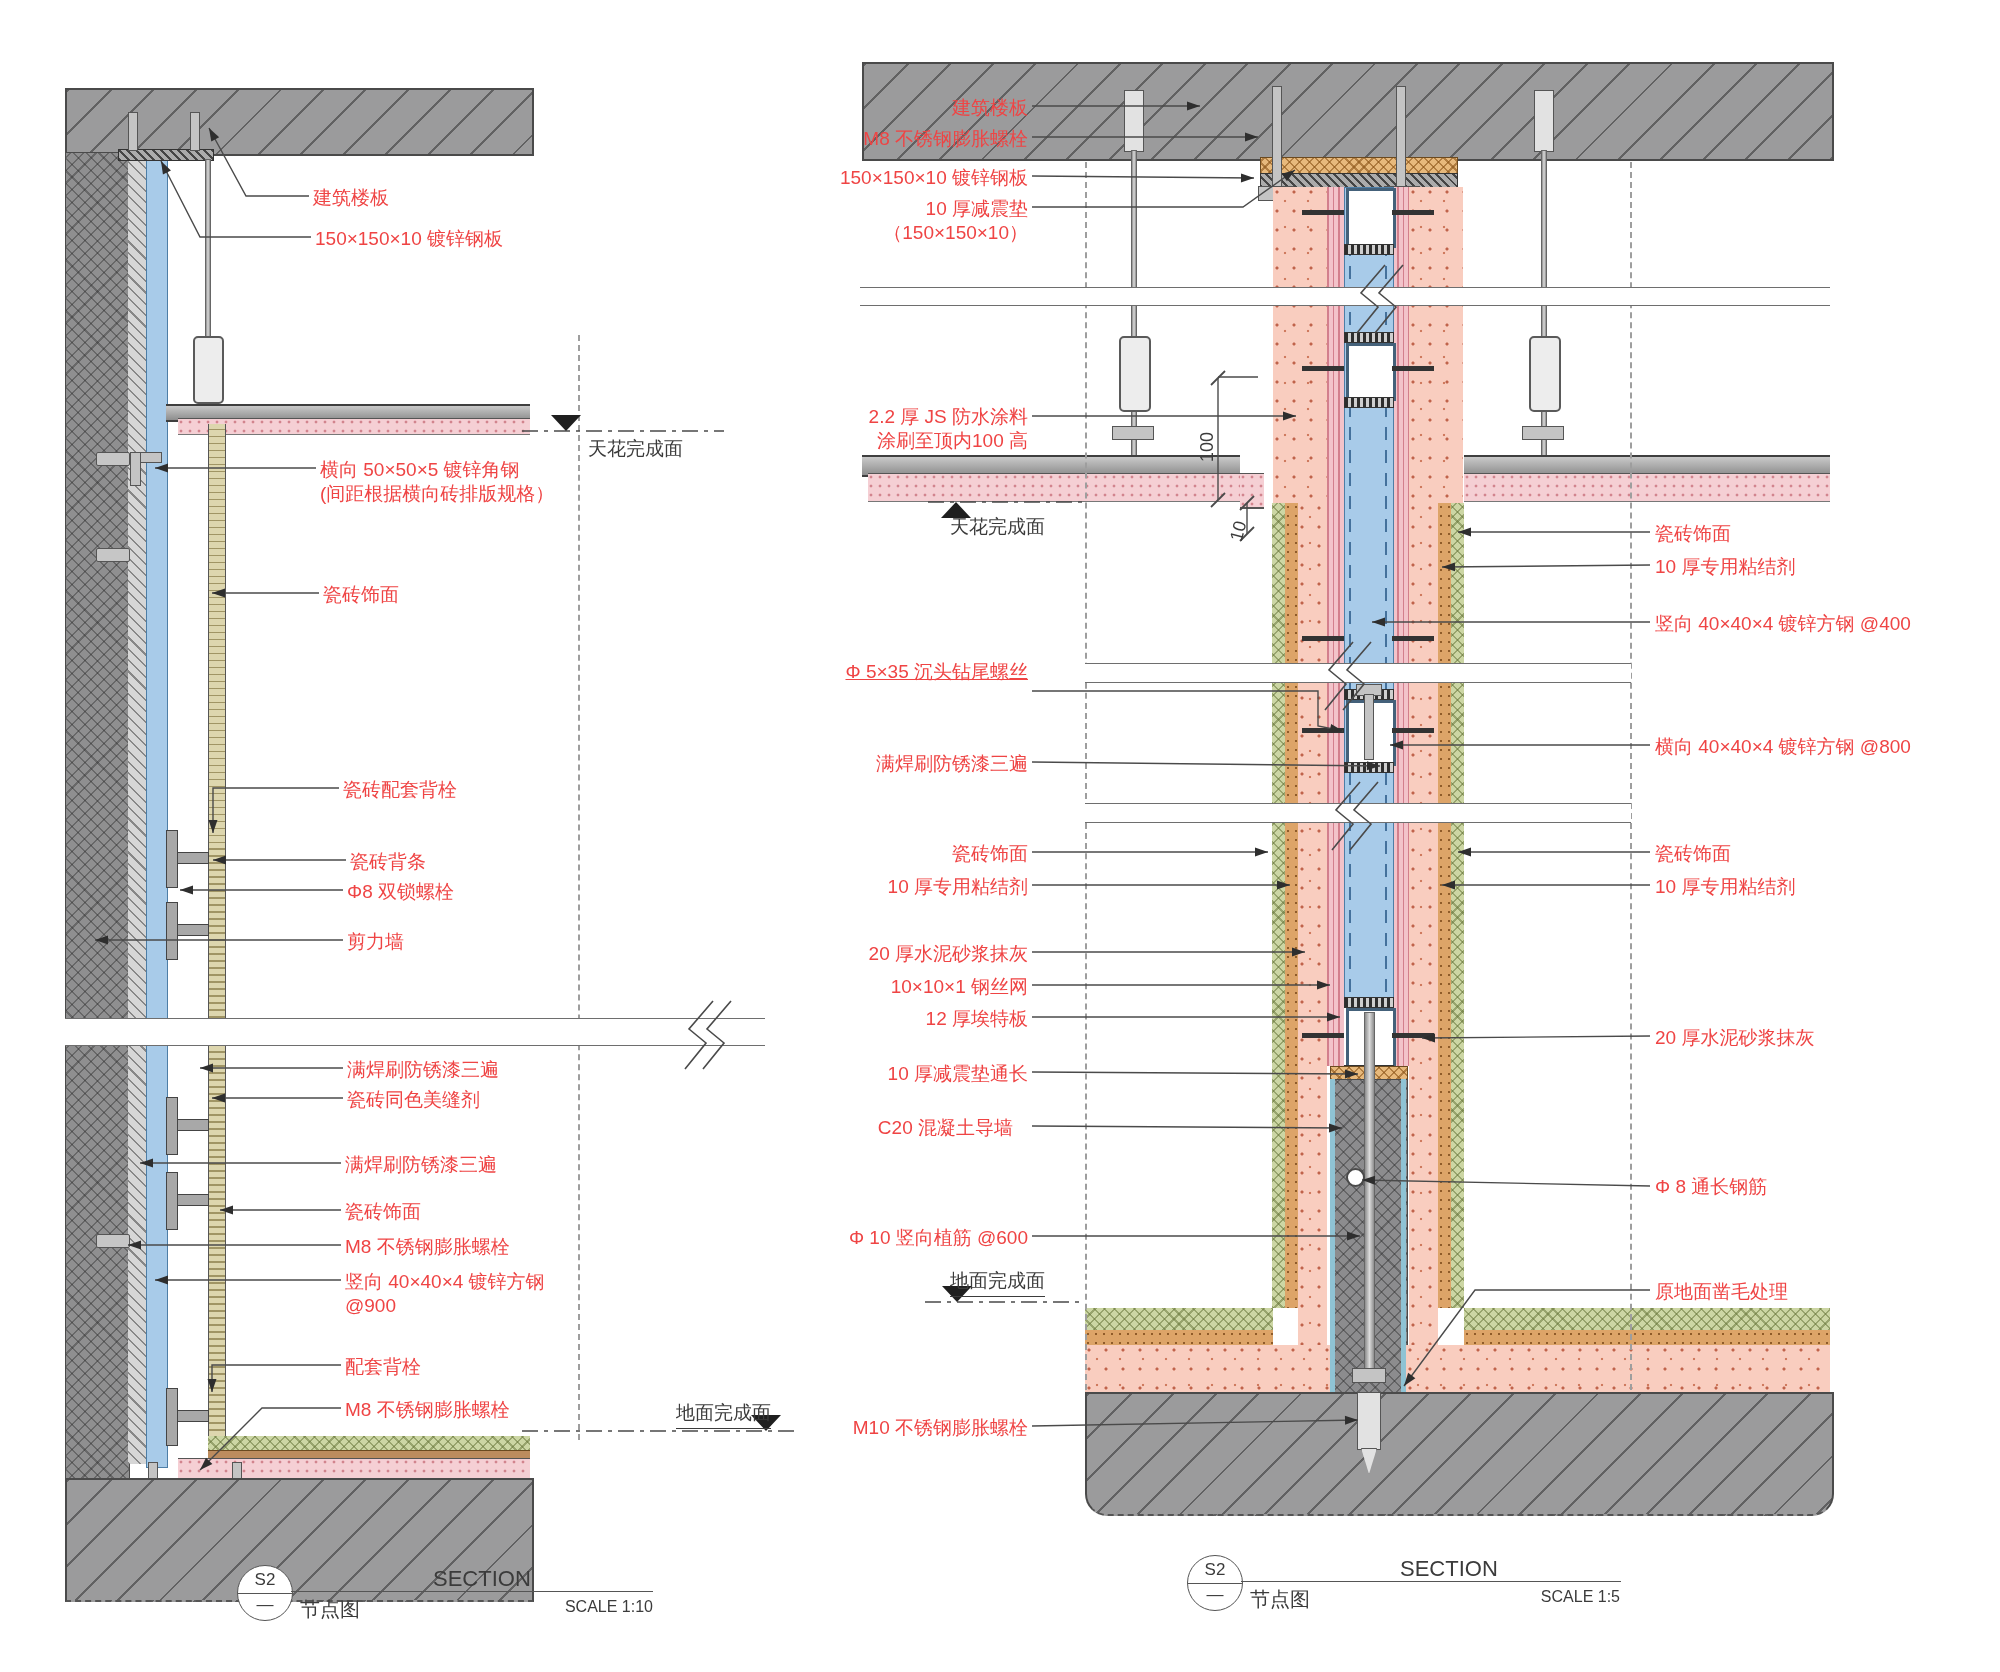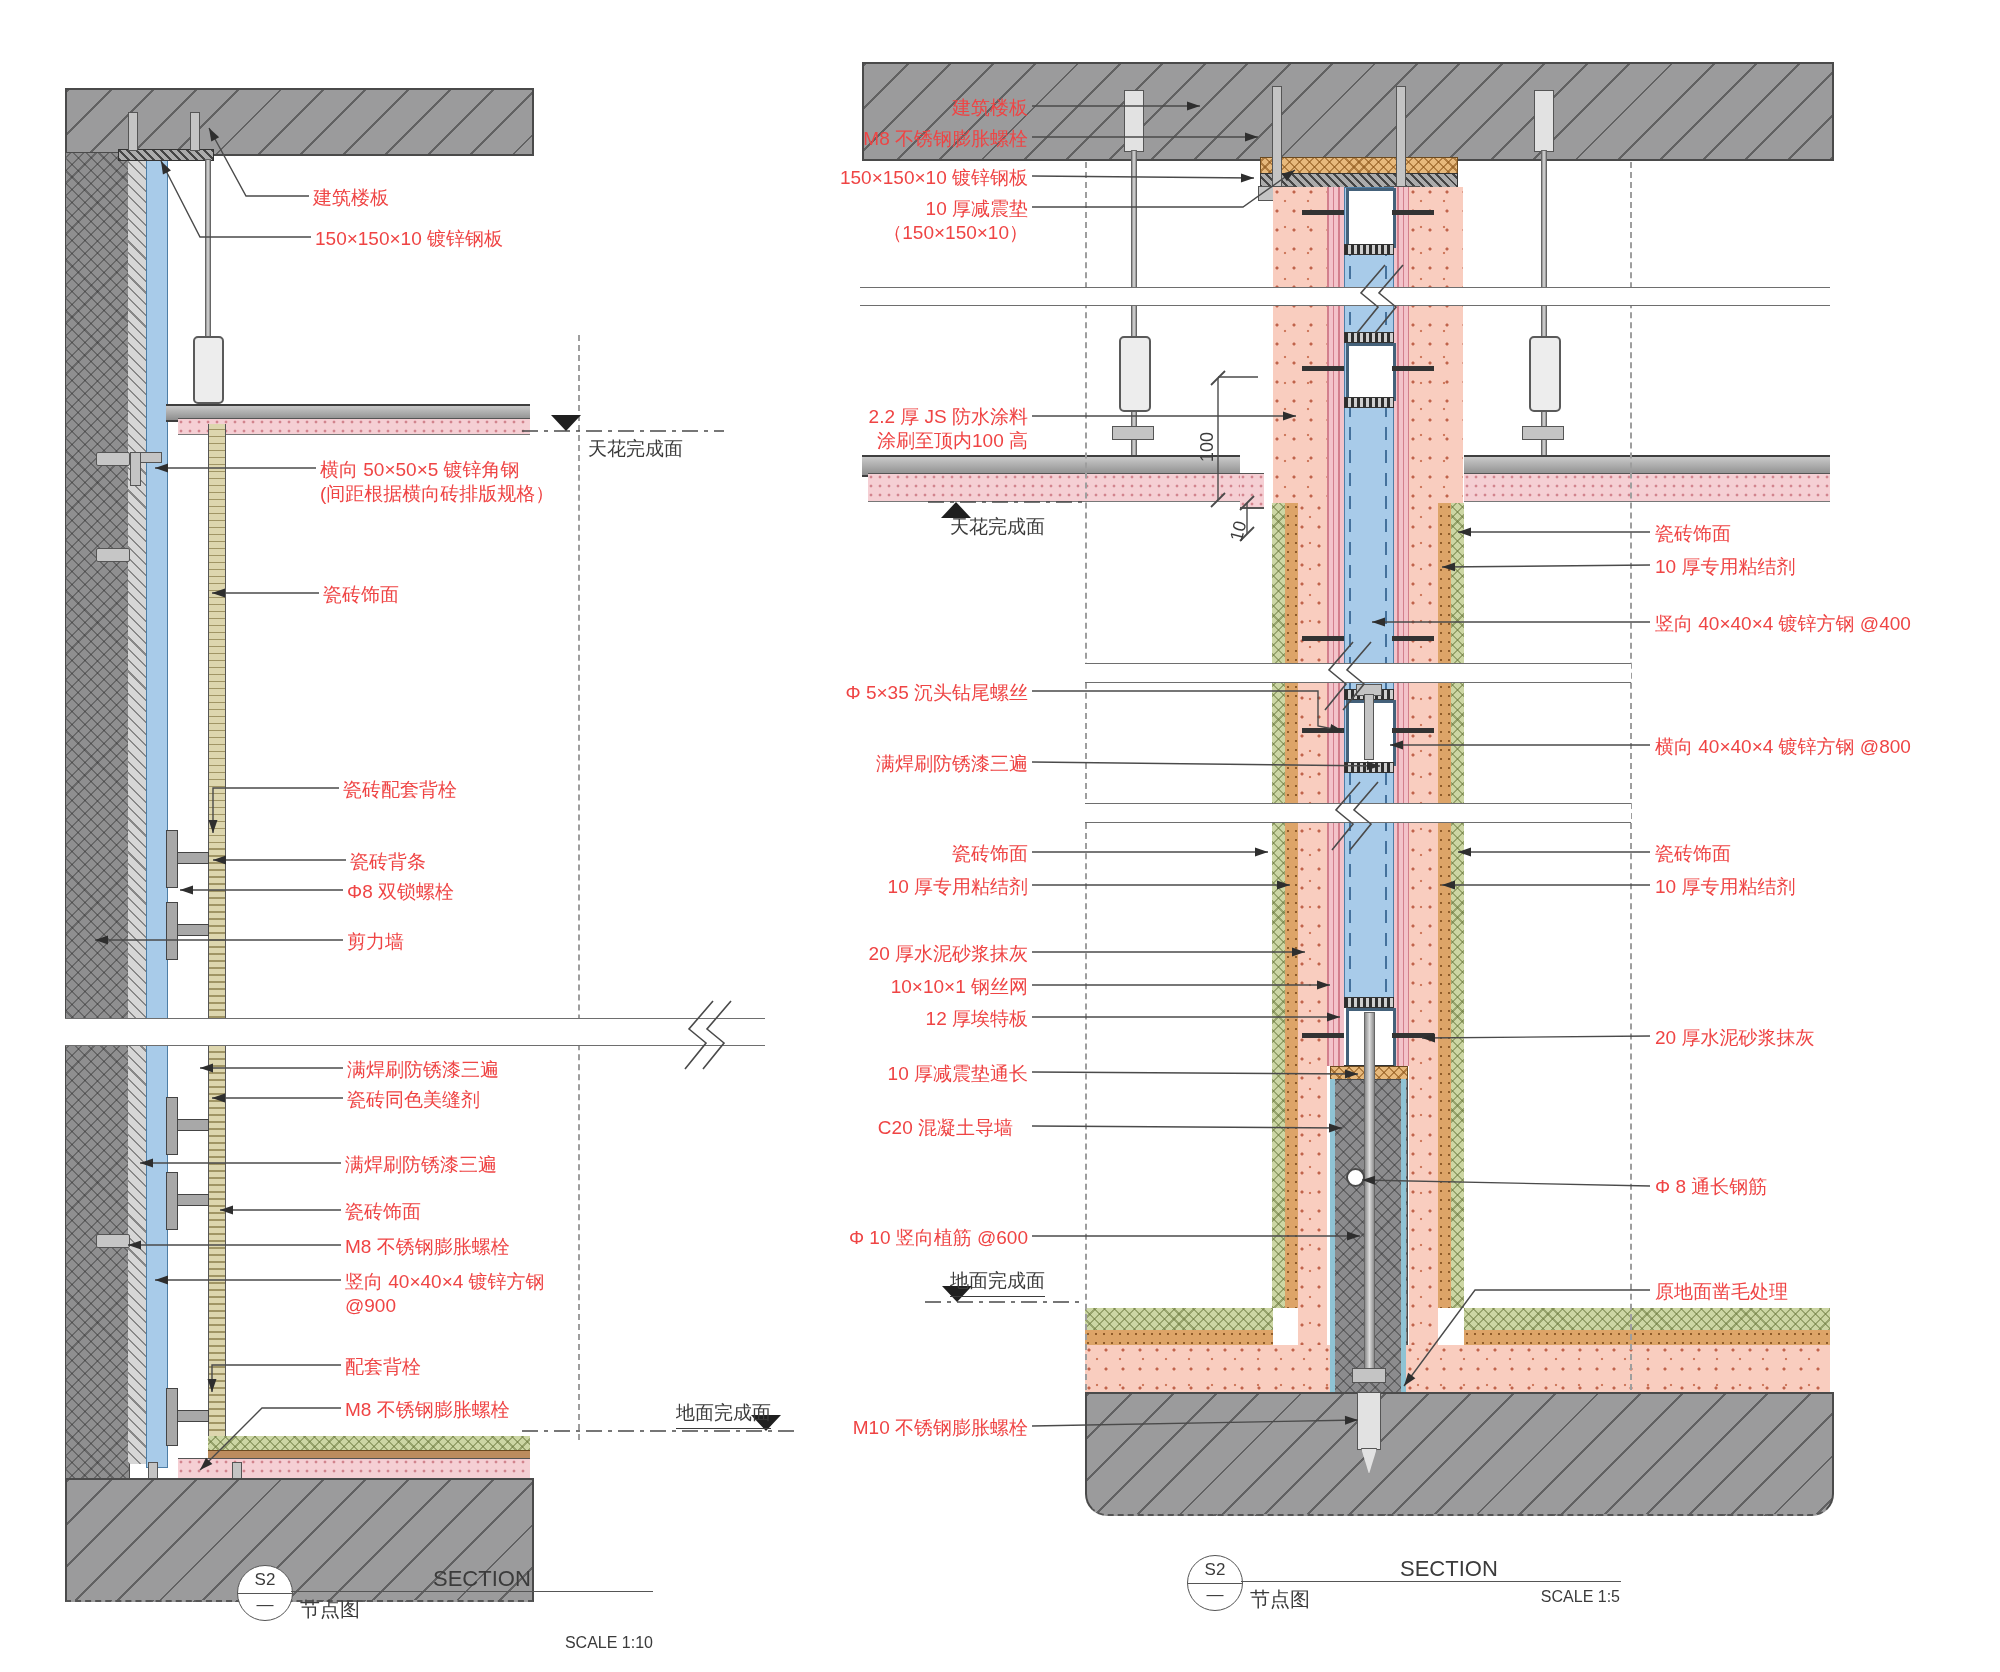--- a/index.html
+++ b/index.html
@@ -192,21 +192,21 @@
   <div class="abs whiteband" style="left:1085px;top:663px;width:546px;height:18px;"></div>
   <div class="abs whiteband" style="left:1085px;top:803px;width:546px;height:18px;"></div>
 
   <div class="abs tcircle" style="left:237px;top:1565px;">
     <span class="tp">S2</span>
     <span class="bt">—</span>
   </div>
   <div class="abs trule" style="left:291px;top:1591px;width:362px;"></div>
   <div class="abs tname" style="left:300px;top:1596px;">节点图</div>
   <div class="abs tsec" style="left:433px;top:1566px;width:220px;">SECTION</div>
-  <div class="abs tscale" style="left:433px;top:1598px;width:220px;margin-top:36px;">SCALE 1:10</div>
+  <div class="abs tscale" style="left:433px;top:1598px;width:220px;">SCALE 1:10</div>
 
   <div class="abs tcircle" style="left:1187px;top:1555px;">
     <span class="tp">S2</span>
     <span class="bt">—</span>
   </div>
   <div class="abs trule" style="left:1241px;top:1581px;width:380px;"></div>
   <div class="abs tname" style="left:1250px;top:1586px;">节点图</div>
   <div class="abs tsec" style="left:1400px;top:1556px;width:220px;">SECTION</div>
   <div class="abs tscale" style="left:1400px;top:1588px;width:220px;">SCALE 1:5</div>
 
@@ -380,21 +380,21 @@
         <div>150×150×10 镀锌钢板</div>
       </div>
       <div class="callout r" style="left: 1028px; top: 197px;">
         <div>10 厚减震垫</div>
         <div>（150×150×10）</div>
       </div>
       <div class="callout r" style="left: 1028px; top: 405px;">
         <div>2.2 厚 JS 防水涂料</div>
         <div>涂刷至顶内100 高</div>
       </div>
-      <div class="callout r" style="left: 1028px; top: 681px;">
+      <div class="callout r" style="left: 1028px; top: 660px; text-decoration: underline;">
         <div>Φ 5×35 沉头钻尾螺丝</div>
       </div>
       <div class="callout r" style="left: 1028px; top: 752px;">
         <div>满焊刷防锈漆三遍</div>
       </div>
       <div class="callout r" style="left: 1028px; top: 842px;">
         <div>瓷砖饰面</div>
       </div>
       <div class="callout r" style="left: 1028px; top: 875px;">
         <div>10 厚专用粘结剂</div>

